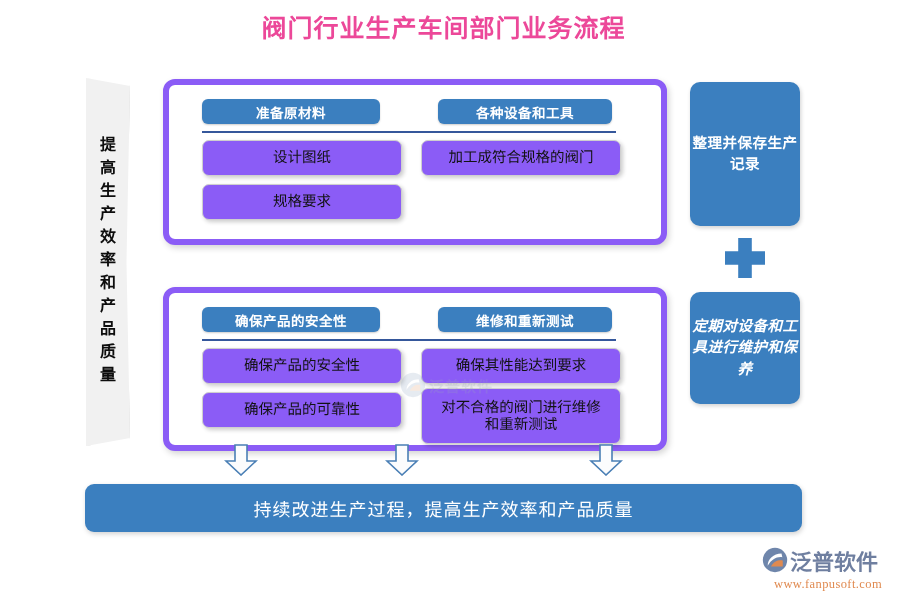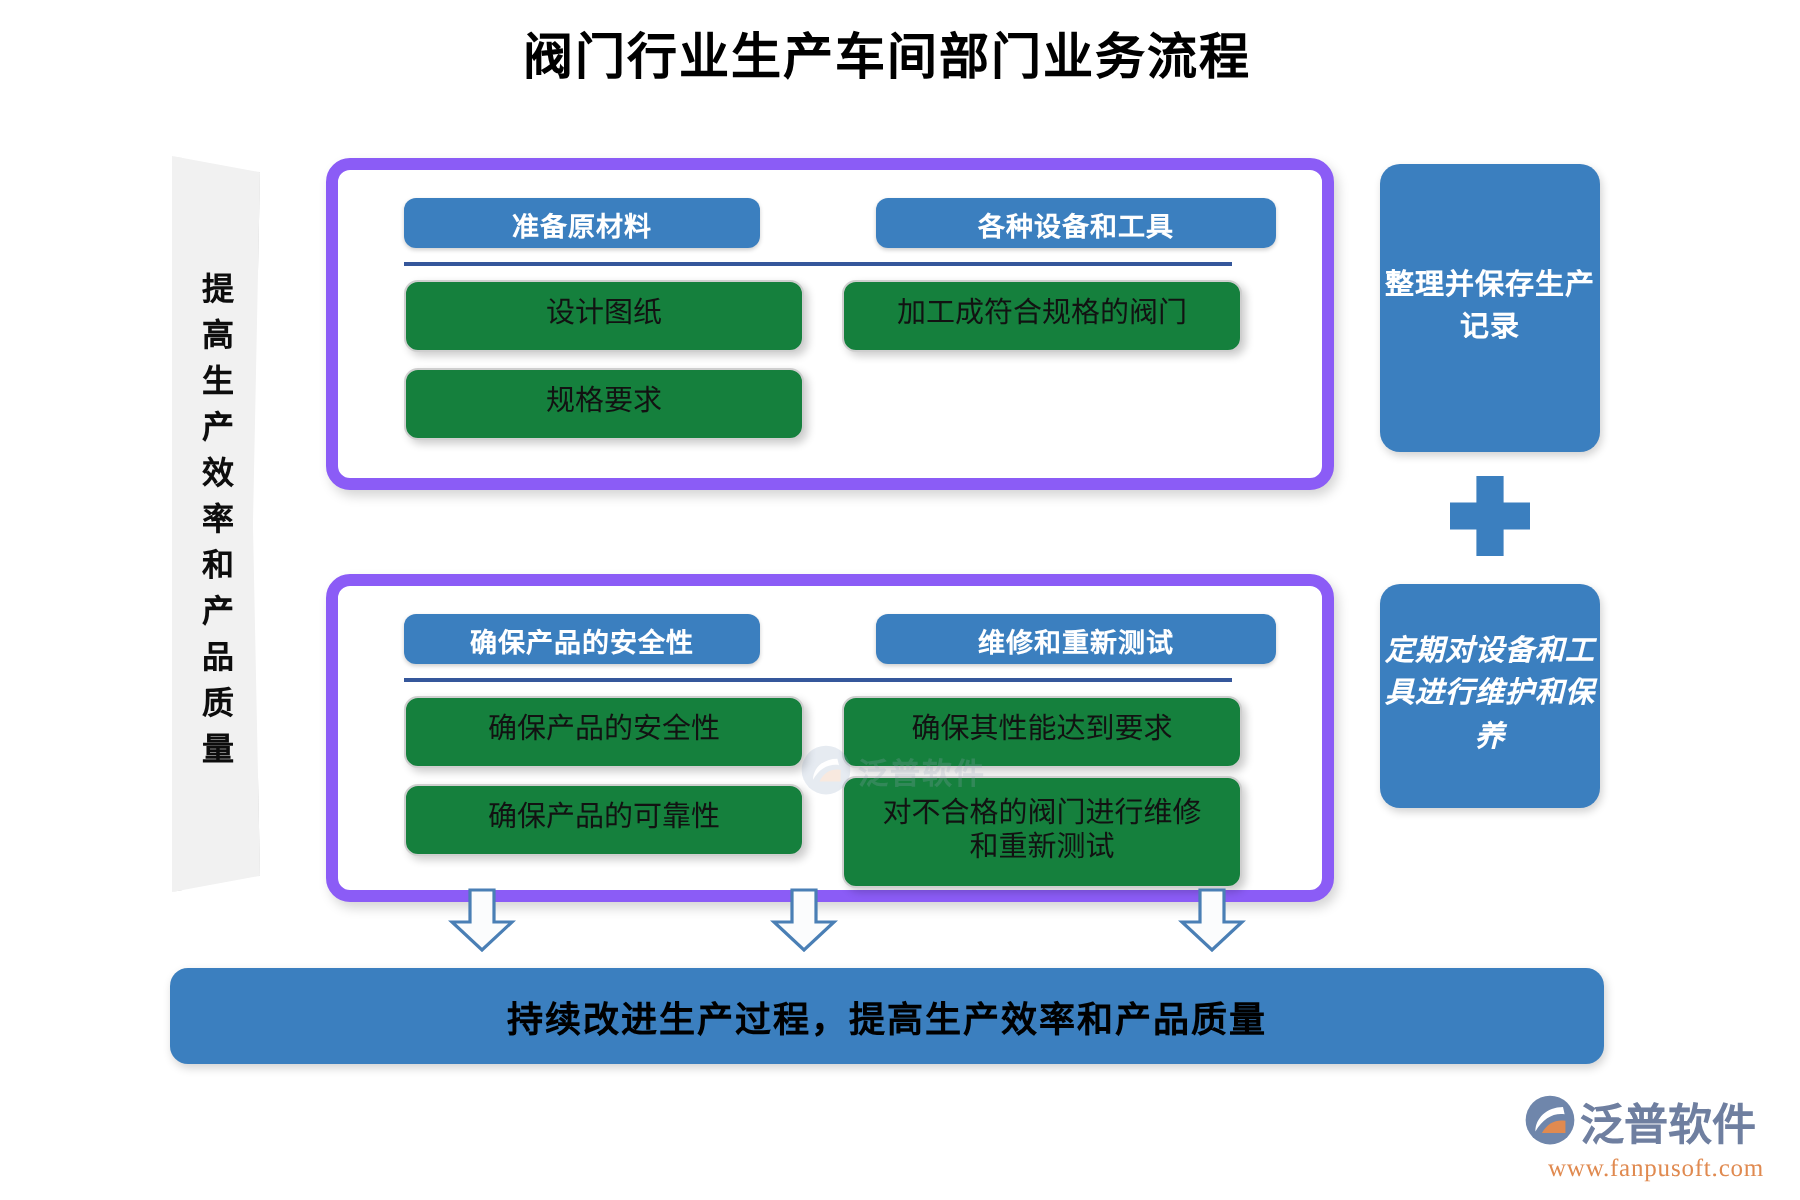--- a/index.html
+++ b/index.html
@@ -17,21 +17,21 @@
 
   
   .title {
     position: absolute;
     left: 0;
     top: 8px;
     width: 887px;
     text-align: center;
     font-size: 25px;
     font-weight: bold;
-    color: #000000;
+    color: #ec4899;
     letter-spacing: 1px;
   }
 
   
   .left-banner {
     position: absolute;
     left: 86px;
     top: 78px;
     width: 44px;
     height: 368px;
@@ -90,35 +90,35 @@
     color: #ffffff;
     font-size: 13.5px;
     font-weight: bold;
     display: flex;
     align-items: center;
     justify-content: center;
     letter-spacing: 0.5px;
     box-shadow: 0 1px 2px rgba(0,0,0,0.20);
   }
   .pill.left  { left: 33px;  width: 178px; }
-  .pill.right { left: 269px; width: 200px; }
+  .pill.right { left: 269px; width: 174px; }
 
   .divider {
     position: absolute;
     left: 33px;
     top: 46px;
     width: 414px;
     height: 2px;
     background: #35579b;
   }
 
   
   .item {
     position: absolute;
-    background: #15803d;
+    background: #8b5cf6;
     border: 1px solid #cfcfcf;
     border-radius: 7px;
     box-shadow: 2px 2px 4px rgba(0,0,0,0.20);
     display: flex;
     align-items: center;
     justify-content: center;
     text-align: center;
     font-size: 14.5px;
     color: #121212;
     line-height: 1.18;
@@ -178,23 +178,23 @@
 
   
   .bottom-banner {
     position: absolute;
     left: 85px;
     top: 484px;
     width: 717px;
     height: 48px;
     background: #3b7fbf;
     border-radius: 9px;
-    color: #000000;
+    color: #ffffff;
     font-size: 18px;
-    font-weight: bold;
+    font-weight: normal;
     display: flex;
     align-items: center;
     justify-content: center;
     letter-spacing: 1px;
     box-shadow: 1px 2px 5px rgba(0,0,0,0.18);
   }
 
   
   .watermark {
     position: absolute;

